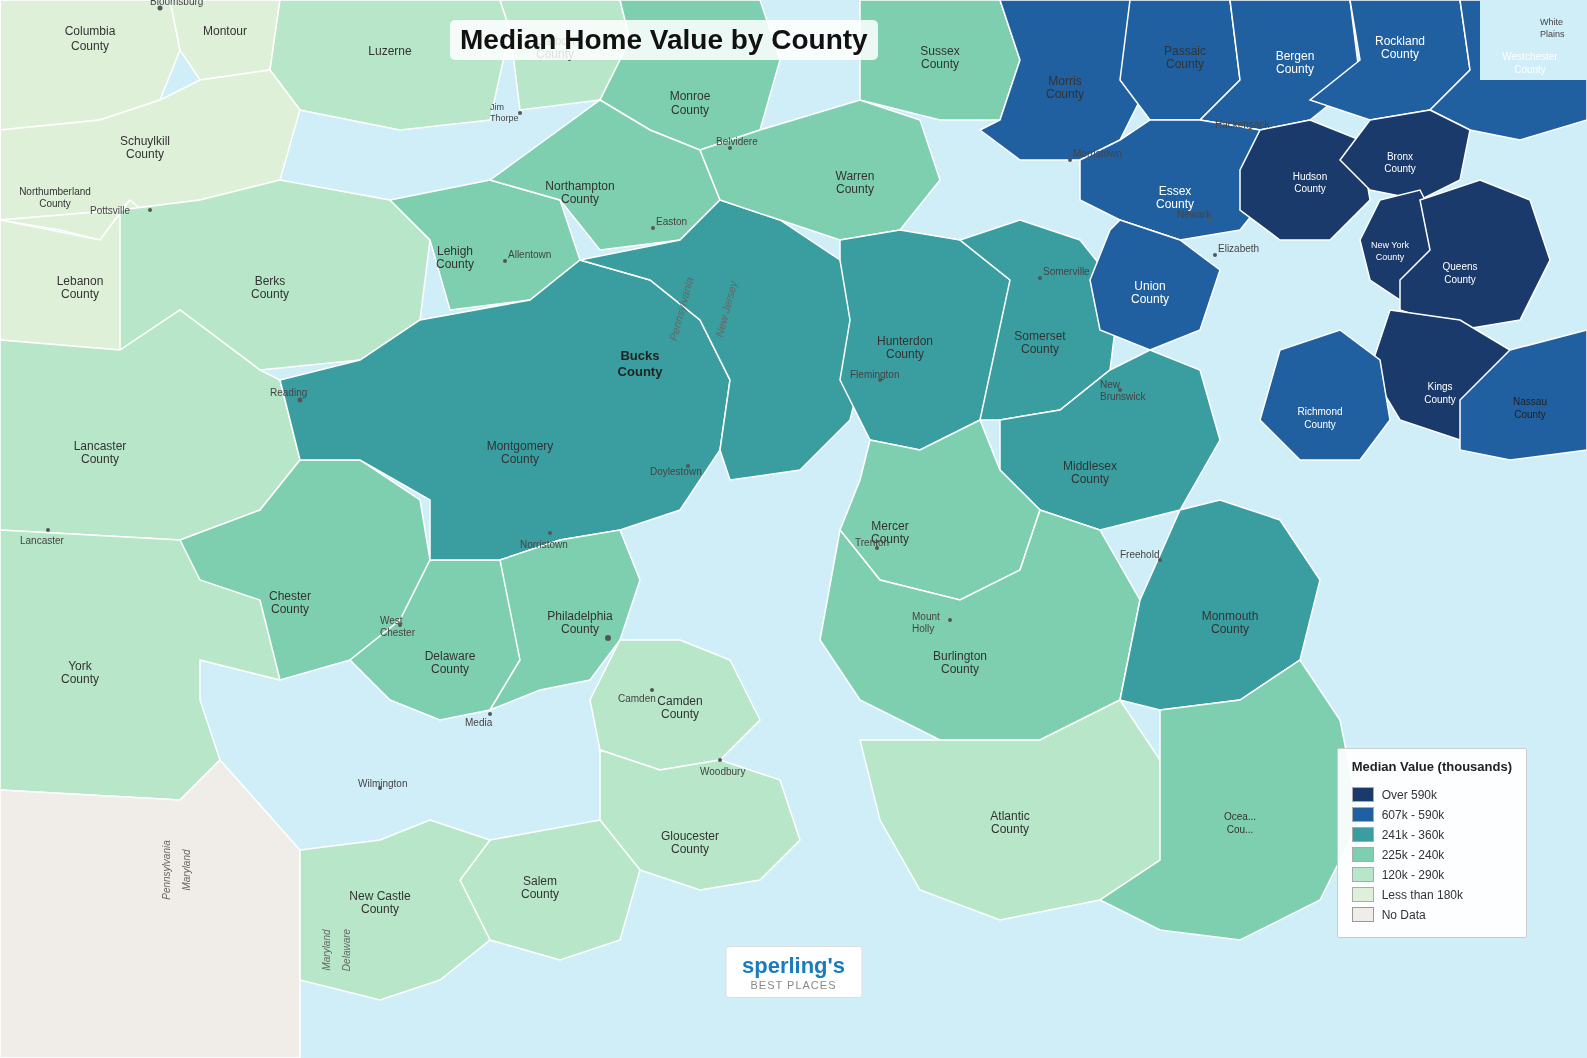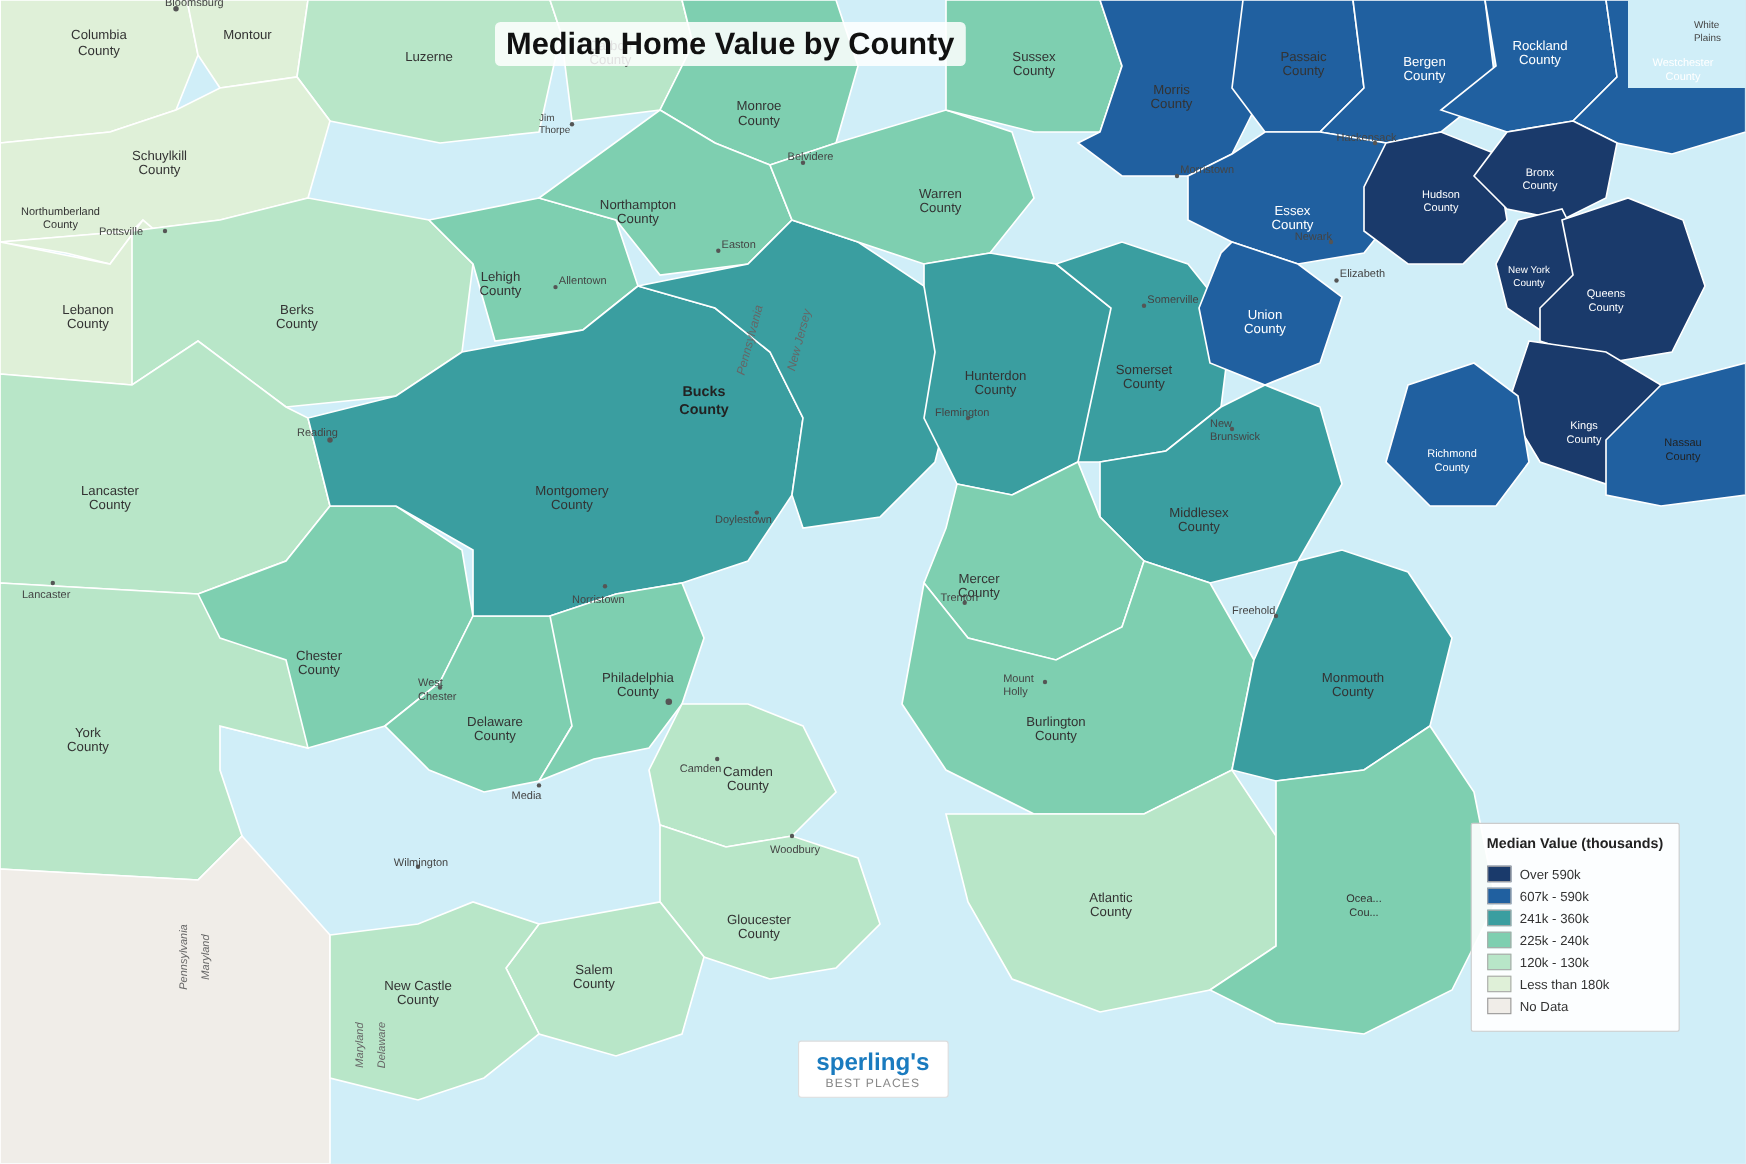--- a/index.html
+++ b/index.html
@@ -506,21 +506,21 @@
     <div class="legend-item">
       <div class="legend-swatch" style="background:#3a9ea0"></div>
       <span class="legend-label">241k - 360k</span>
     </div>
     <div class="legend-item">
       <div class="legend-swatch" style="background:#7ecfb0"></div>
       <span class="legend-label">225k - 240k</span>
     </div>
     <div class="legend-item">
       <div class="legend-swatch" style="background:#b8e6c8"></div>
-      <span class="legend-label">120k - 130k</span>
+      <span class="legend-label">120k - 290k</span>
     </div>
     <div class="legend-item">
       <div class="legend-swatch" style="background:#dff0d8"></div>
       <span class="legend-label">Less than 180k</span>
     </div>
     <div class="legend-item">
       <div class="legend-swatch" style="background:#f0ede8; border:1px solid #999"></div>
       <span class="legend-label">No Data</span>
     </div>
   </div>

